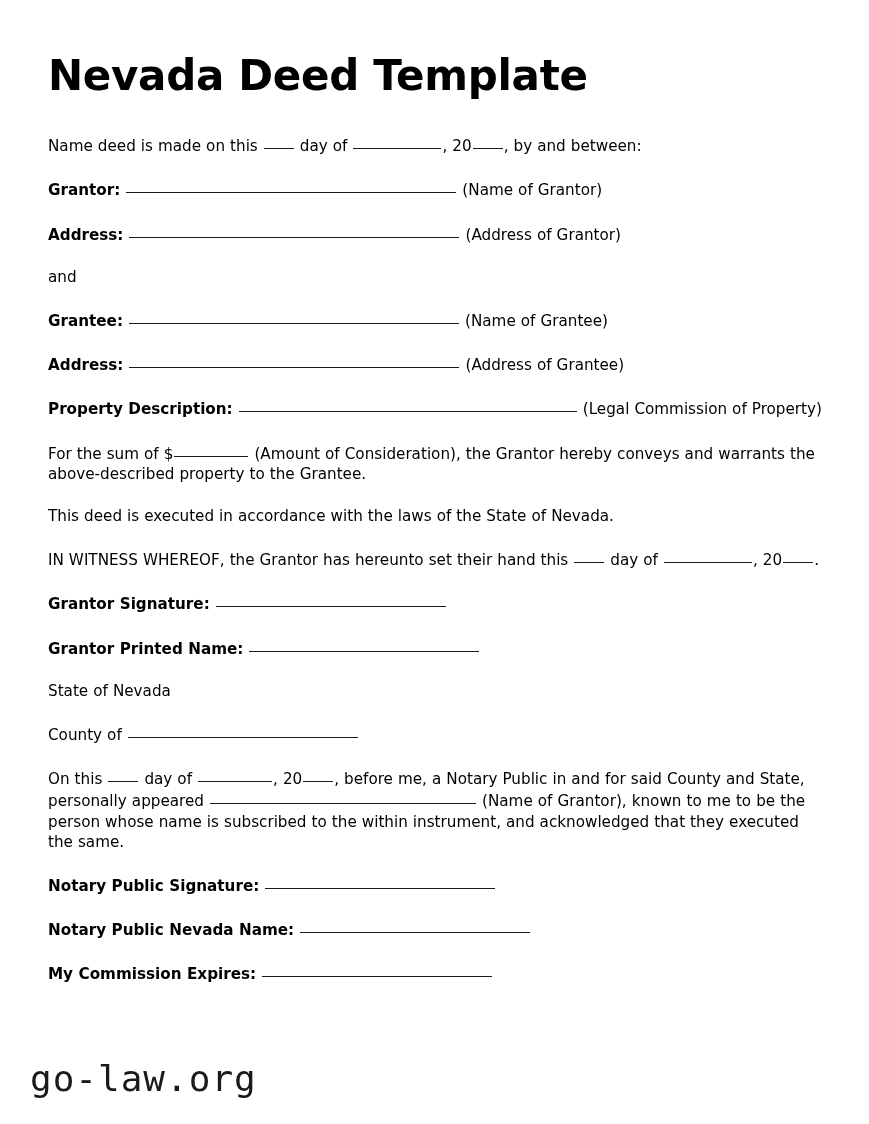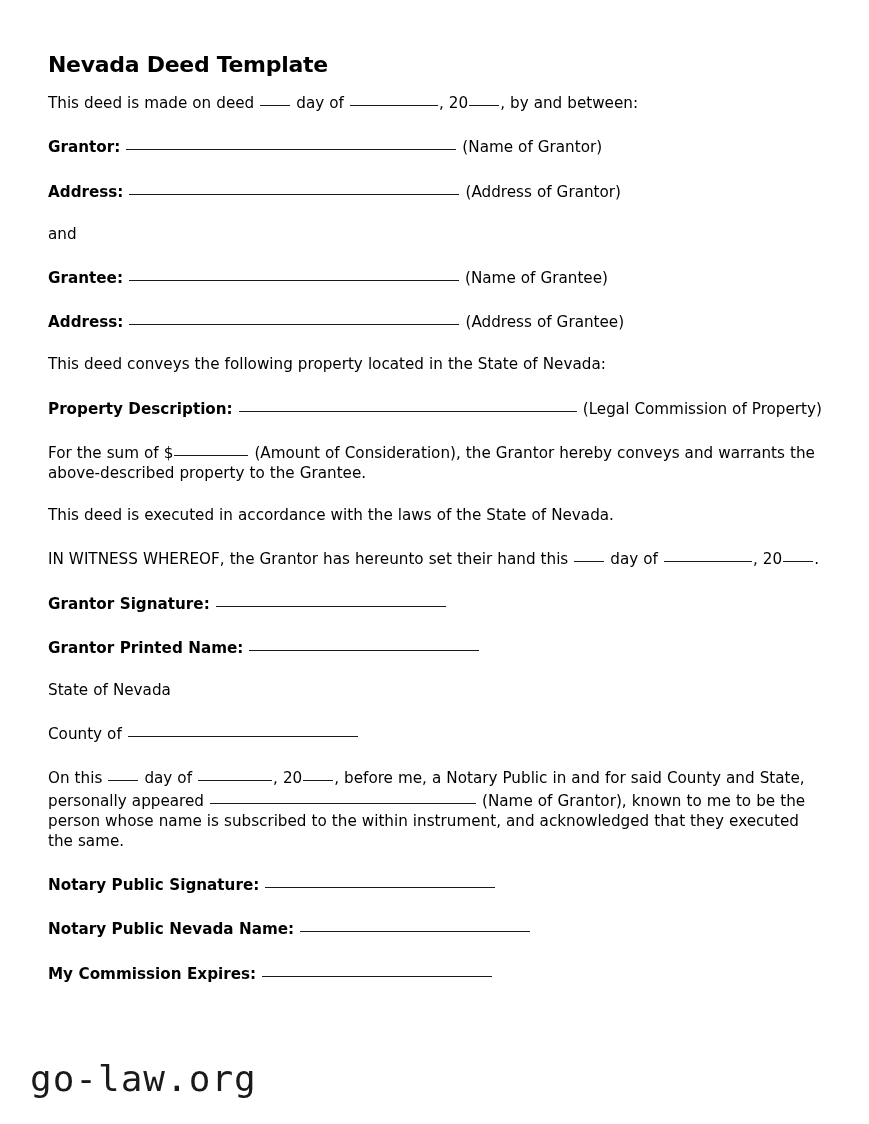--- a/index.html
+++ b/index.html
@@ -22,24 +22,24 @@
     height: 1124px;
     background: #ffffff;
   }
   .content {
     position: absolute;
     left: 48px;
     top: 52px;
     width: 774px;
   }
   .doc-title {
-    font-size: 22px;
+    font-size: 42px;
     font-weight: bold;
     letter-spacing: -0.3px;
-    margin: 0 0 14px 0;
+    margin: 0 0 34px 0;
     line-height: 1.15;
     font-family: "DejaVu Sans", sans-serif;
   }
   .para {
     font-size: 15.2px;
     line-height: 1.33;
     margin: 0 0 22px 0;
     text-align: left;
     word-spacing: 0.2px;
   }
@@ -74,33 +74,32 @@
   }
 </style>
 </head>
 <body>
 
 <div class="page">
   <div class="content">
 
     <h1 class="doc-title">Nevada Deed Template</h1>
 
-    <p class="para"><span>This deed is made on deed</span> <span class="blank b-xxs"></span> <span>day of</span> <span class="blank b-s"></span><span>, 20</span><span class="blank b-xxs"></span><span>, by and between:</span></p>
+    <p class="para"><span>Name deed is made on this</span> <span class="blank b-xxs"></span> <span>day of</span> <span class="blank b-s"></span><span>, 20</span><span class="blank b-xxs"></span><span>, by and between:</span></p>
 
     <p class="para"><span class="lbl">Grantor:</span> <span class="blank b-xl"></span> <span>(Name of Grantor)</span></p>
 
     <p class="para"><span class="lbl">Address:</span> <span class="blank b-xl"></span> <span>(Address of Grantor)</span></p>
 
     <p class="para">and</p>
 
     <p class="para"><span class="lbl">Grantee:</span> <span class="blank b-xl"></span> <span>(Name of Grantee)</span></p>
 
     <p class="para"><span class="lbl">Address:</span> <span class="blank b-xl"></span> <span>(Address of Grantee)</span></p>
 
-    <p class="para">This deed conveys the following property located in the State of Nevada:</p>
 
     <p class="para"><span class="lbl">Property Description:</span> <span class="blank b-xxl"></span> <span>(Legal Commission of Property)</span></p>
 
     <p class="para"><span>For the sum of $</span><span class="blank b-xs"></span> <span>(Amount of Consideration), the Grantor hereby conveys and warrants the above-described property to the Grantee.</span></p>
 
     <p class="para">This deed is executed in accordance with the laws of the State of Nevada.</p>
 
     <p class="para"><span>IN WITNESS WHEREOF, the Grantor has hereunto set their hand this</span> <span class="blank b-xxs"></span> <span>day of</span> <span class="blank b-s"></span><span>, 20</span><span class="blank b-xxs"></span><span>.</span></p>
 
     <p class="para"><span class="lbl">Grantor Signature:</span> <span class="blank b-m"></span></p>

